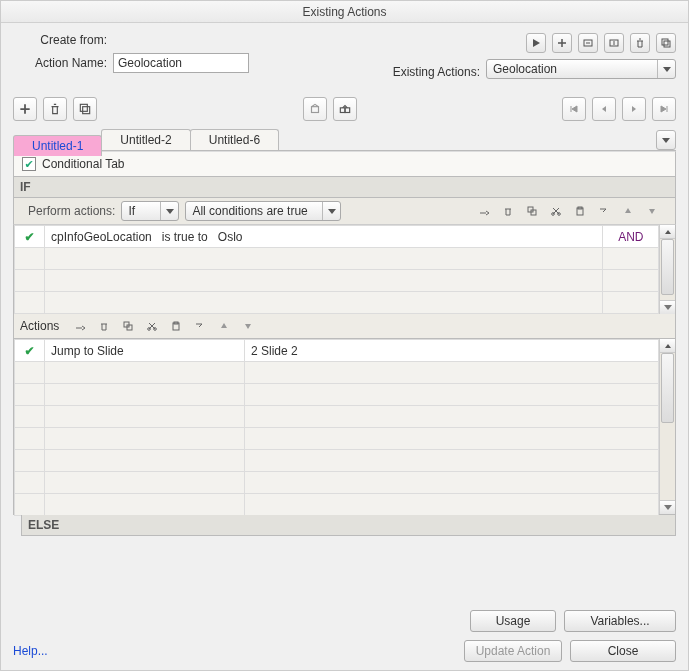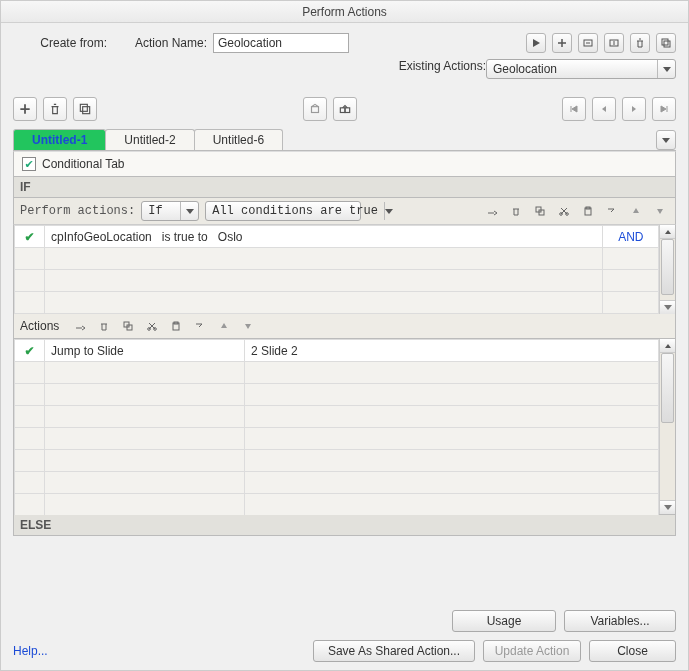--- a/index.html
+++ b/index.html
@@ -1,82 +1,82 @@
 <!DOCTYPE html>
 <html><head>
 <meta charset="utf-8">
 <style>
 * { box-sizing: border-box; margin: 0; padding: 0; }
 body { font-family: -apple-system, "Segoe UI", Tahoma, Arial, sans-serif; font-size: 12px; color: #333; background: #fff; }
 .window { width: 689px; height: 671px; background: #f0f0f0; border: 1px solid #ccc; display: flex; flex-direction: column; }
 .title-bar { height: 22px; background: linear-gradient(#f7f7f7,#eaeaea); text-align: center; line-height: 22px; font-size: 12px; color: #444; border-bottom: 1px solid #d0d0d0; }
 .dialog-body { flex: 1; padding: 10px 12px 8px 12px; display: flex; flex-direction: column; overflow: hidden; }
 .top-row { display: flex; align-items: flex-start; gap: 8px; margin-bottom: 4px; }
-.left-form { display: flex; flex-direction: row; }
+.left-form { display: flex; flex-direction: column; gap: 6px; }
 .form-row { display: flex; align-items: center; }
 .form-row label { width: 100px; text-align: right; padding-right: 6px; color: #333; }
 .combo { display: inline-flex; align-items: center; height: 20px; background: linear-gradient(#fff,#e9e9e9); border: 1px solid #aaa; border-radius: 3px; }
 .combo span { padding: 0 6px; white-space: nowrap; }
 .combo .arrow { width: 18px; height: 100%; border-left: 1px solid #bbb; display: flex; align-items: center; justify-content: center; }
 .input-text { height: 20px; border: 1px solid #aaa; padding: 0 4px; background: #fff; font-size: 12px; font-family: inherit; color: #333; }
 .right-icons { margin-left: auto; display: flex; flex-direction: column; gap: 6px; align-items: flex-end; }
 .icon-row { display: flex; gap: 6px; }
 .icon-btn { width: 20px; height: 20px; border: 1px solid #b5b5b5; border-radius: 3px; background: linear-gradient(#fdfdfd,#e7e7e7); display: flex; align-items: center; justify-content: center; color: #555; }
 .icon-btn svg { width: 12px; height: 12px; }
-.existing-row { display: flex; align-items: flex-start; }
+.existing-row { display: flex; align-items: flex-end; gap: 6px; }
 .existing-row label { color: #333; }
 .bar2 { display: flex; align-items: center; margin-top: 14px; margin-bottom: 8px; }
 .bar2 .left { display: flex; gap: 6px; }
 .bar2 .center { flex: 1; display: flex; justify-content: center; gap: 6px; }
 .bar2 .right { display: flex; gap: 6px; }
 .sq-btn { width: 24px; height: 24px; border: 1px solid #b5b5b5; border-radius: 3px; background: linear-gradient(#fff,#eee); display: flex; align-items: center; justify-content: center; color: #555; }
 .tabs-row { display: flex; align-items: flex-end; border-bottom: 1px solid #bbb; position: relative; }
 .tab { border: 1px solid #bbb; border-bottom: none; padding: 2px 18px; font-size: 12px; background: #f6f5f2; margin-right: -1px; border-radius: 3px 3px 0 0; line-height: 16px; }
-.tab.active { background: #22c55e; font-weight: bold; color: #1b4bd6; position: relative; top: 0; }
+.tab.active { background: #f9a8d4; font-weight: normal; color: #1b4bd6; position: relative; top: 6px; }
 .tabs-row .icon-btn { margin-left: auto; }
 .cond-row { border: 1px solid #bbb; border-top: 1px solid #ddd; background: #f9f8f5; padding: 5px 8px; display: flex; align-items: center; gap: 6px; }
 .checkbox { width: 14px; height: 14px; border: 1px solid #888; background: #fff; display: inline-flex; align-items: center; justify-content: center; }
 .checkbox .chk { color: #2a7; font-size: 11px; line-height: 11px; }
 .if-header { background: #e2e1dc; border: 1px solid #bbb; border-top: none; padding: 3px 6px; font-weight: bold; color: #555; }
-.section-bar { display: flex; align-items: center; background: #eceae4; border-left: 1px solid #bbb; border-right: 1px solid #bbb; border-bottom: 1px solid #ccc; padding: 3px 6px; gap: 6px; font-family: Liberation Mono, monospace; }
+.section-bar { display: flex; align-items: center; background: #eceae4; border-left: 1px solid #bbb; border-right: 1px solid #bbb; border-bottom: 1px solid #ccc; padding: 3px 14px; gap: 6px; }
 .section-bar .label { color: #555; }
 .section-bar .spacer { flex: 1; }
 .mini-icon { width: 18px; height: 18px; display: flex; align-items: center; justify-content: center; color: #666; }
 .grid-wrap { display: flex; border-left: 1px solid #bbb; border-right: 1px solid #bbb; }
 .grid { border-collapse: collapse; width: 100%; table-layout: fixed; }
 .grid td { border: 1px solid #dcdcdc; height: 22px; padding: 0 6px; background: #f3f2ee; font-size: 12px; }
 .grid tr:first-child td { background: #fff; }
 .grid td.chk-cell { width: 30px; text-align: center; }
-.grid td.and-cell { width: 56px; text-align: center; color: #1d4ed8; }
+.grid td.and-cell { width: 56px; text-align: center; color: #701a75; }
 .scrollbar-v { width: 16px; background: #ece9e1; border-left: 1px solid #ccc; display: flex; flex-direction: column; }
 .scrollbar-v .sv-btn { height: 14px; background: linear-gradient(#fff,#e4e4e4); border-bottom: 1px solid #ccc; display: flex; align-items: center; justify-content: center; }
 .scrollbar-v .sv-btn.last { border-bottom: none; border-top: 1px solid #ccc; }
 .scrollbar-v .track { flex: 1; position: relative; }
 .scrollbar-v .thumb { position: absolute; top: 0; left: 1px; right: 1px; height: 40px; background: linear-gradient(#f6f6f6,#dcdcdc); border: 1px solid #bbb; border-radius: 2px; }
 .actions-header-bar { display: flex; align-items: center; background: #eeece6; border: 1px solid #bbb; border-top: none; padding: 3px 6px; gap: 6px; }
 .actions-grid-wrap { display: flex; border: 1px solid #bbb; border-top: none; height: 176px; }
 .actions-grid { border-collapse: collapse; width: 100%; table-layout: fixed; }
 .actions-grid td { border: 1px solid #dcdcdc; height: 22px; padding: 0 6px; background: #f3f2ee; font-size: 12px; }
 .actions-grid tr:first-child td { background: #fff; }
 .actions-grid td.chk-cell { width: 30px; text-align: center; }
-.else-row { background: #e2e1dc; border: 1px solid #bbb; border-top: none; padding: 3px 6px; font-weight: bold; color: #555; margin-bottom: 10px; }
+.else-row { background: #e2e1dc; border: 1px solid #bbb; border-top: none; padding: 3px 6px; font-weight: bold; color: #555; margin-bottom: 10px; margin-left: 8px; }
 .footer { margin-top: auto; display: flex; flex-direction: column; gap: 8px; }
 .footer-row { display: flex; gap: 8px; align-items: center; }
 .btn { height: 22px; padding: 0 14px; border: 1px solid #aaa; border-radius: 3px; background: linear-gradient(#fdfdfd,#e5e5e5); font-size: 12px; color: #333; white-space: nowrap; display: inline-flex; align-items: center; justify-content: center; }
 .btn.disabled { color: #999; }
 .link { color: #1b4bd6; }
 .tri-down { width: 0; height: 0; border-left: 4px solid transparent; border-right: 4px solid transparent; border-top: 5px solid #555; }
 .tri-up { width: 0; height: 0; border-left: 3px solid transparent; border-right: 3px solid transparent; border-bottom: 4px solid #555; }
 .grn-chk { color: #2aa04a; font-weight: bold; }
 </style>
 </head>
 <body>
 
 <div class="window">
-  <div class="title-bar">Perform Actions</div>
+  <div class="title-bar">Existing Actions</div>
   <div class="dialog-body">
 
     <div class="top-row">
       <div class="left-form">
         <div class="form-row">
           <label>Create from:</label>
         </div>
         <div class="form-row">
           <label>Action Name:</label>
           <input class="input-text" style="width: 136px;" value="Geolocation">
@@ -418,26 +418,25 @@
         <div class="sv-btn last">
             <div class="tri-down" style="border-top-color:#777"></div>
           </div>
       </div>
     </div>
 
     <div class="else-row">ELSE</div>
 
     <div class="footer">
       <div class="footer-row" style="justify-content:flex-end">
-        <div class="btn" style="width:104px">Usage</div>
+        <div class="btn" style="width:86px">Usage</div>
         <div class="btn" style="width:112px">Variables...</div>
       </div>
       <div class="footer-row">
         <span class="link">Help...</span>
         <div style="flex:1"></div>
-        <div class="btn">Save As Shared Action...</div>
         <div class="btn disabled" style="width:98px">Update Action</div>
-        <div class="btn" style="width:87px">Close</div>
+        <div class="btn" style="width:106px">Close</div>
       </div>
     </div>
 
   </div>
 </div>
 
 </body></html>

